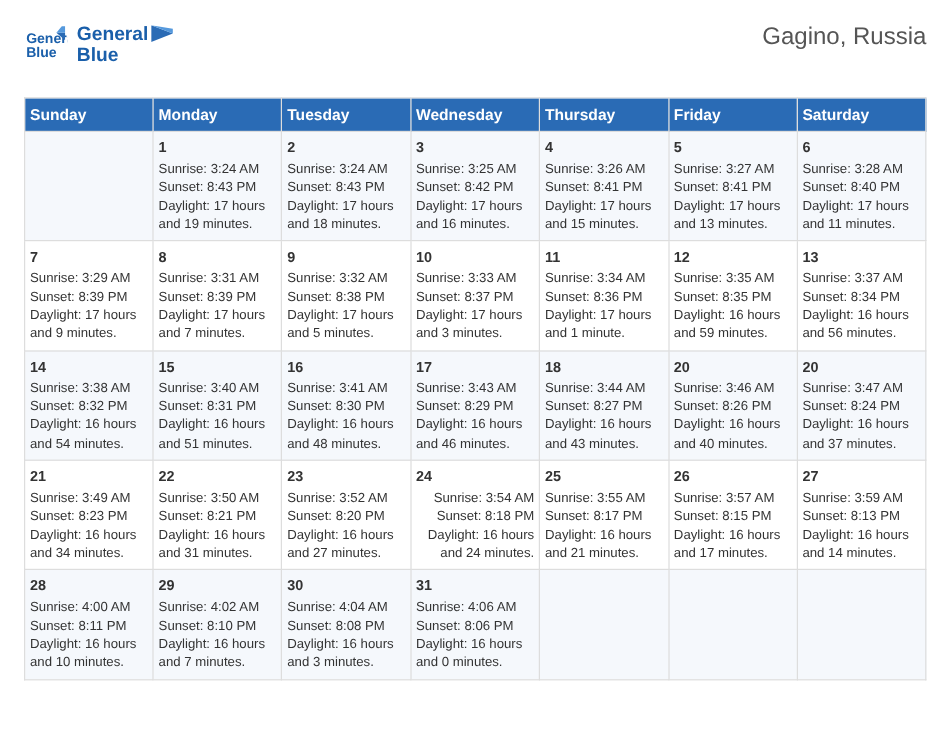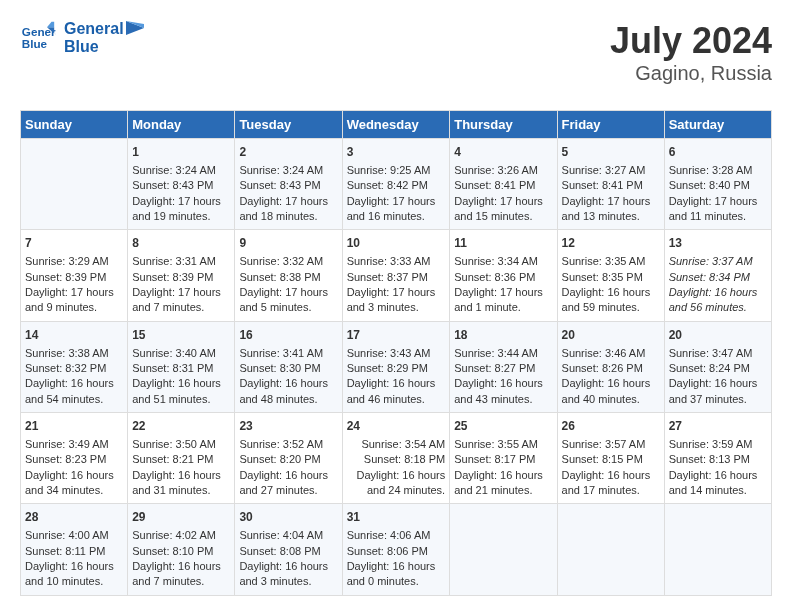--- a/index.html
+++ b/index.html
@@ -94,21 +94,20 @@
         <span style="font-size:16px; font-weight:bold; color:#1a5faa;">General</span>
         <svg width="20" height="16" viewBox="0 0 20 16" style="margin-left:2px;">
           <polygon points="0,0 18,7 0,14" fill="#2a6bb5"></polygon>
           <polygon points="0,0 18,3 18,7" fill="#5599dd"></polygon>
         </svg>
       </div>
       <span style="font-size:16px; font-weight:bold; color:#1a5faa;">Blue</span>
     </div>
   </div>
   <div class="title-block">
-    <div class="month-title">July 2024</div>
     <div class="location">Gagino, Russia</div>
   </div>
 </div>
 
 <table>
   <thead>
     <tr>
     <th>Sunday</th>
         <th>Monday</th>
         <th>Tuesday</th>
@@ -130,21 +129,21 @@
         </td>
         <td>
           <span class="day-number">2</span>
           <div class="day-info" style="white-space: pre-line;">Sunrise: 3:24 AM
 Sunset: 8:43 PM
 Daylight: 17 hours
 and 18 minutes.</div>
         </td>
         <td>
           <span class="day-number">3</span>
-          <div class="day-info" style="white-space: pre-line;">Sunrise: 9:25 AM
+          <div class="day-info" style="white-space: pre-line;">Sunrise: 3:25 AM
 Sunset: 8:42 PM
 Daylight: 17 hours
 and 16 minutes.</div>
         </td>
         <td>
           <span class="day-number">4</span>
           <div class="day-info" style="white-space: pre-line;">Sunrise: 3:26 AM
 Sunset: 8:41 PM
 Daylight: 17 hours
 and 15 minutes.</div>
@@ -202,21 +201,21 @@
         </td>
         <td>
           <span class="day-number">12</span>
           <div class="day-info" style="white-space: pre-line;">Sunrise: 3:35 AM
 Sunset: 8:35 PM
 Daylight: 16 hours
 and 59 minutes.</div>
         </td>
         <td>
           <span class="day-number">13</span>
-          <div class="day-info" style="white-space: pre-line; font-style: italic;">Sunrise: 3:37 AM
+          <div class="day-info" style="white-space: pre-line;">Sunrise: 3:37 AM
 Sunset: 8:34 PM
 Daylight: 16 hours
 and 56 minutes.</div>
         </td>
       </tr>
       <tr>
         <td>
           <span class="day-number">14</span>
           <div class="day-info" style="white-space: pre-line;">Sunrise: 3:38 AM
 Sunset: 8:32 PM

